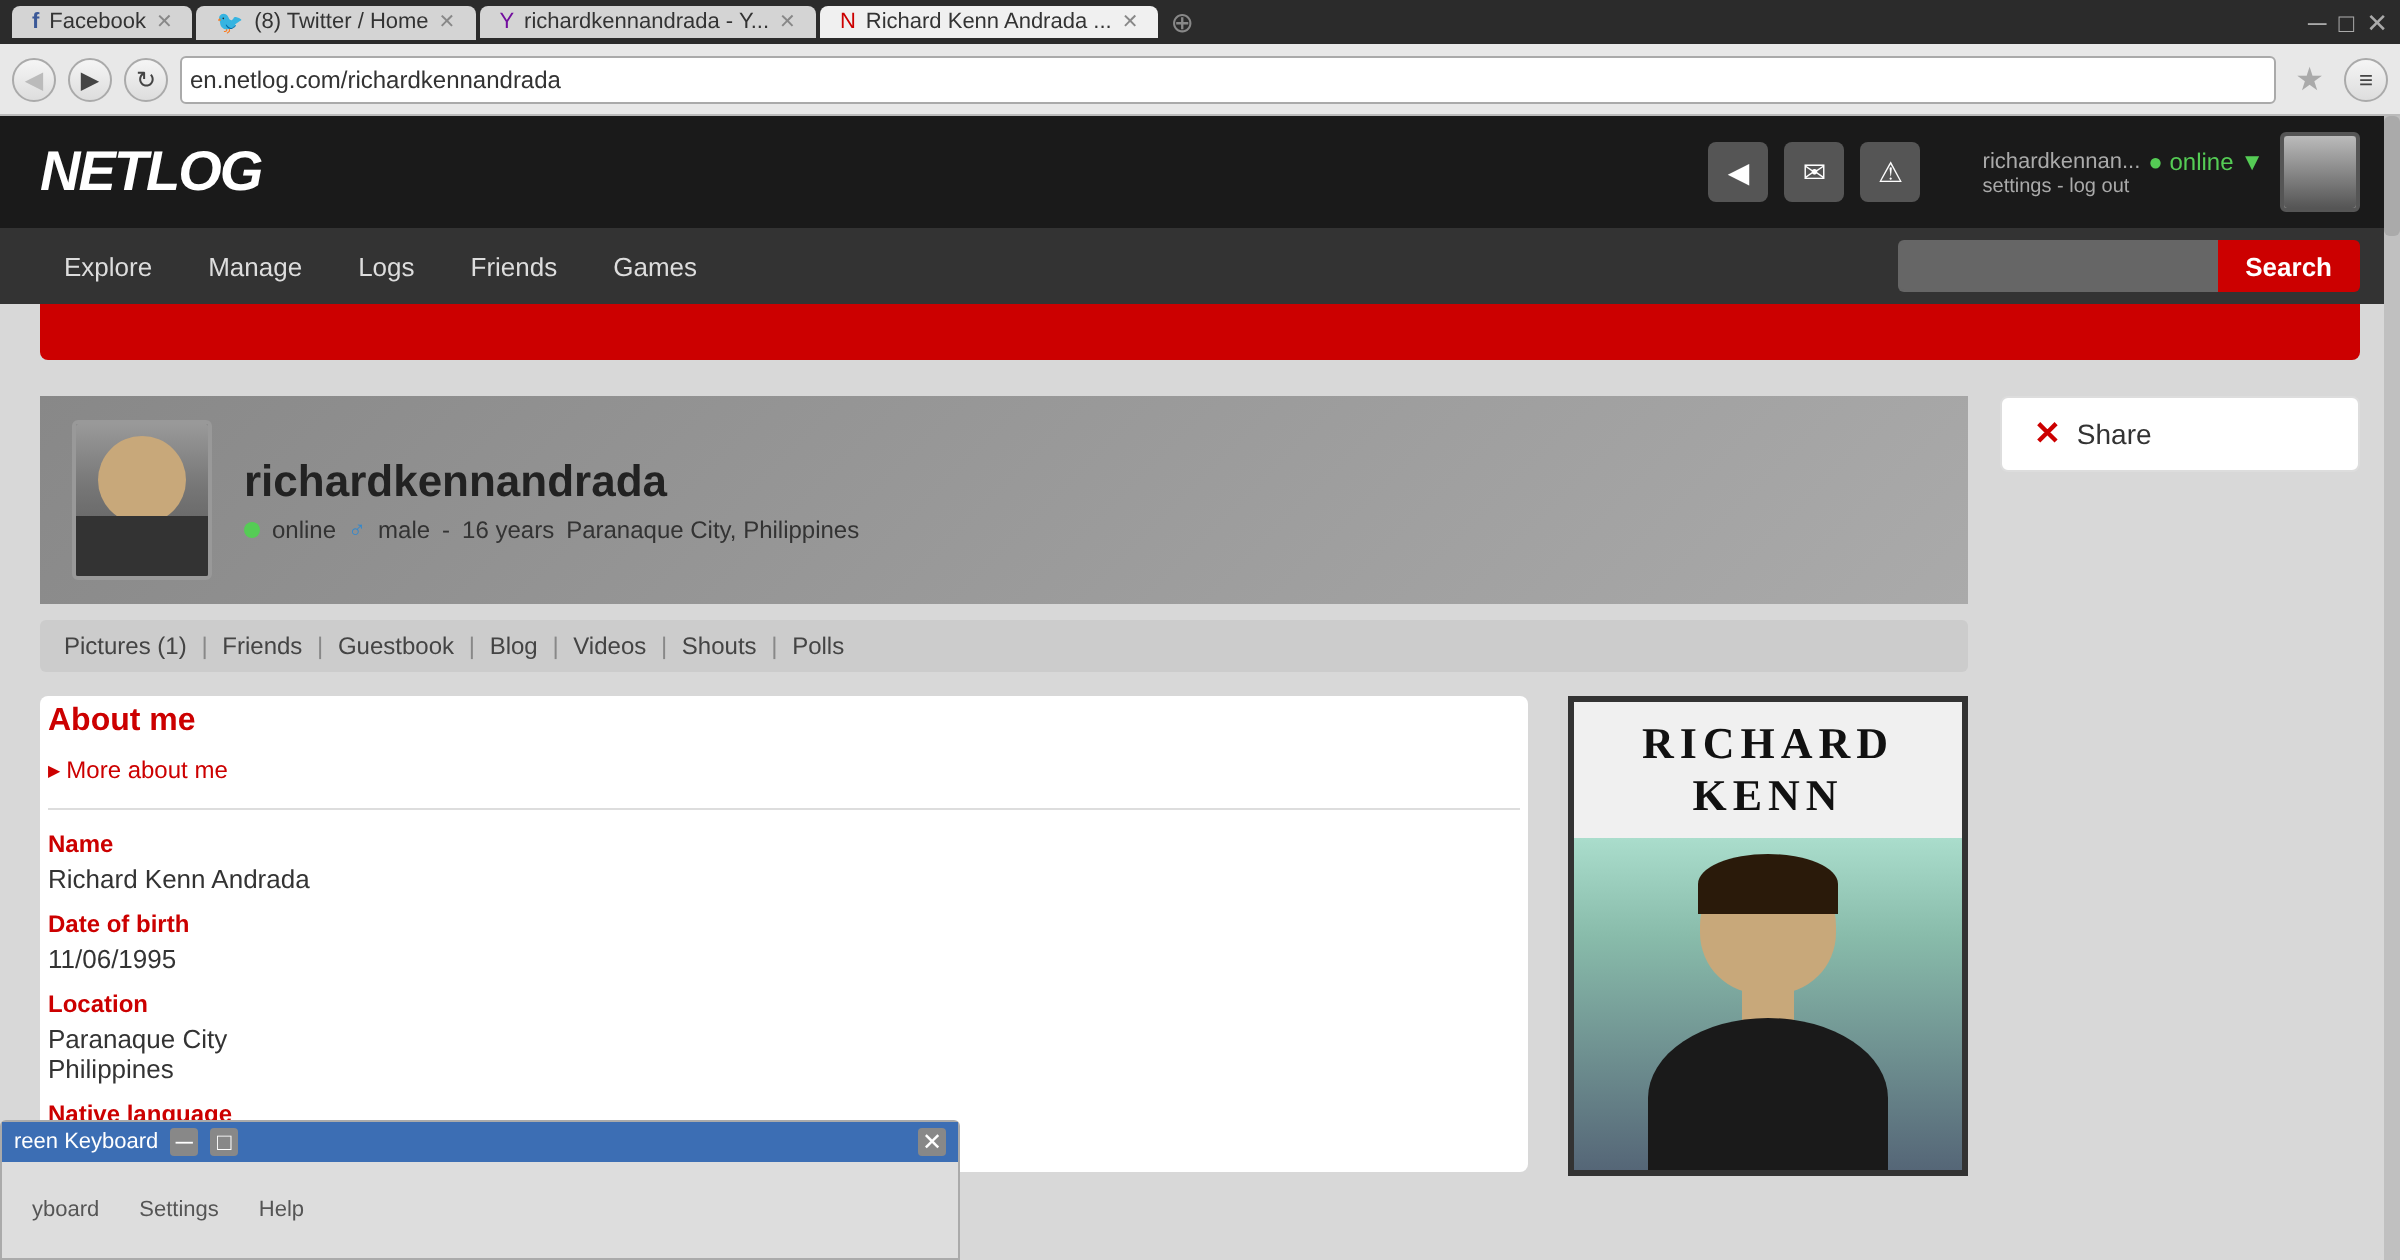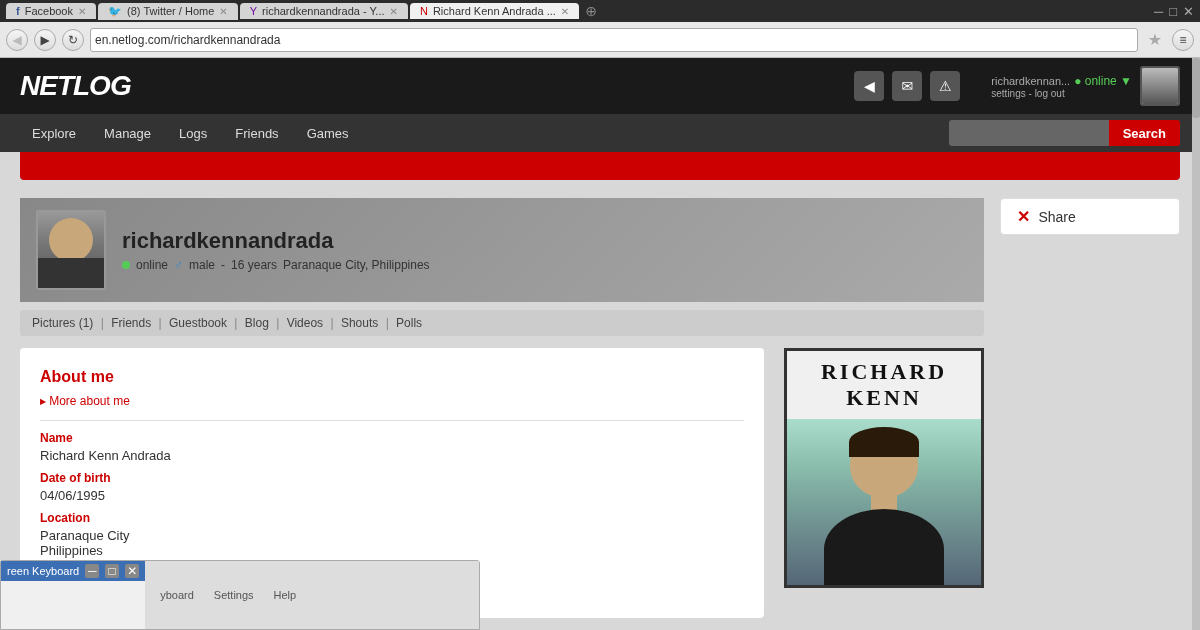--- a/index.html
+++ b/index.html
@@ -57,38 +57,38 @@
     .profile-username { font-size: 22px; color: #222; font-weight: bold; }
     .profile-details { display: flex; align-items: center; gap: 6px; margin-top: 4px; font-size: 12px; color: #333; }
     .online-dot { width: 8px; height: 8px; background: #5c5; border-radius: 50%; display: inline-block; }
 
     
     .profile-nav { background: #ccc; padding: 6px 12px; font-size: 12px; color: #333; border-radius: 3px; margin-bottom: 12px; }
     .profile-nav a { color: #444; text-decoration: none; }
     .profile-nav span { color: #888; margin: 0 4px; }
 
     
-    .about-section { background: white; border-radius: 4px; padding: 20px; margin-bottom: 12px; }
+    .about-section { background: white; border-radius: 4px; padding: 4px; margin-bottom: 12px; }
     .section-title { color: #cc0000; font-size: 16px; font-weight: bold; margin-bottom: 8px; }
     .more-link { color: #cc0000; font-size: 12px; text-decoration: none; display: flex; align-items: center; gap: 3px; margin-bottom: 12px; }
     .more-link::before { content: '▶'; font-size: 8px; }
     .divider { border: none; border-top: 1px solid #ddd; margin: 10px 0; }
     .field-label { color: #cc0000; font-size: 12px; font-weight: bold; margin-bottom: 3px; margin-top: 8px; }
     .field-value { color: #333; font-size: 13px; }
 
     
     .right-column { width: 180px; }
     .share-btn { background: white; border: 1px solid #ddd; border-radius: 4px; padding: 8px 16px; display: flex; align-items: center; gap: 8px; font-size: 14px; color: #333; cursor: pointer; margin-bottom: 12px; }
     .share-x { color: #cc0000; font-weight: bold; font-size: 16px; }
     .profile-photo-box { width: 200px; height: 240px; border: 3px solid #333; background: #f0f0f0; display: flex; flex-direction: column; align-items: center; justify-content: flex-start; overflow: hidden; position: relative; }
     .photo-title { font-size: 22px; font-weight: 900; letter-spacing: 3px; padding: 8px; text-align: center; font-family: 'Comic Sans MS', cursive; color: #111; }
     .photo-person { width: 100%; height: 180px; background: linear-gradient(180deg, #adc 0%, #8ba 30%, #567 100%); position: relative; display: flex; align-items: center; justify-content: center; }
 
     
-    .osk { position: absolute; bottom: 0; left: 0; width: 480px; height: 70px; background: #f0f0f0; border: 1px solid #aaa; border-radius: 3px 3px 0 0; display: flex; flex-direction: row; }
+    .osk { position: absolute; bottom: 0; left: 0; width: 480px; height: 70px; background: #f0f0f0; border: 1px solid #aaa; border-radius: 3px 3px 0 0; display: flex; flex-direction: column; }
     .osk-titlebar { background: #3c6eb4; height: 20px; display: flex; align-items: center; padding: 0 6px; color: white; font-size: 11px; gap: 6px; }
     .osk-close { margin-left: auto; font-size: 12px; cursor: pointer; background: #888; width: 14px; height: 14px; display: flex; align-items: center; justify-content: center; border-radius: 2px; }
     .osk-min { font-size: 12px; cursor: pointer; background: #888; width: 14px; height: 14px; display: flex; align-items: center; justify-content: center; border-radius: 2px; }
     .osk-body { flex: 1; background: #ddd; padding: 15px; font-size: 10px; color: #555; display: flex; align-items: center; gap: 20px; }
 
     
     .scrollbar-right { position: absolute; right: 0; top: 0; bottom: 0; width: 8px; background: #c0c0c0; }
     .scrollbar-thumb { position: absolute; top: 0; left: 0; right: 0; height: 60px; background: #aaa; border-radius: 3px; }
     .profile-photo-area { display: flex; align-items: flex-start; }
   </style>
@@ -225,21 +225,21 @@
 
           <div class="about-section" style="flex:1;">
             <div class="section-title">About me</div>
             <a href="#" class="more-link">
               <span>More about me</span>
             </a>
             <hr class="divider">
             <div class="field-label">Name</div>
             <div class="field-value">Richard Kenn Andrada</div>
             <div class="field-label">Date of birth</div>
-            <div class="field-value">04/06/1995</div>
+            <div class="field-value">11/06/1995</div>
             <div class="field-label">Location</div>
             <div class="field-value">Paranaque City</div>
             <div class="field-value">Philippines</div>
             <div class="field-label">Native language</div>
             <div class="field-value">English</div>
           </div>
 
           <div style="margin-left:20px;">
             <div class="profile-photo-box">
               <div class="photo-title">RICHARD   KENN</div>

